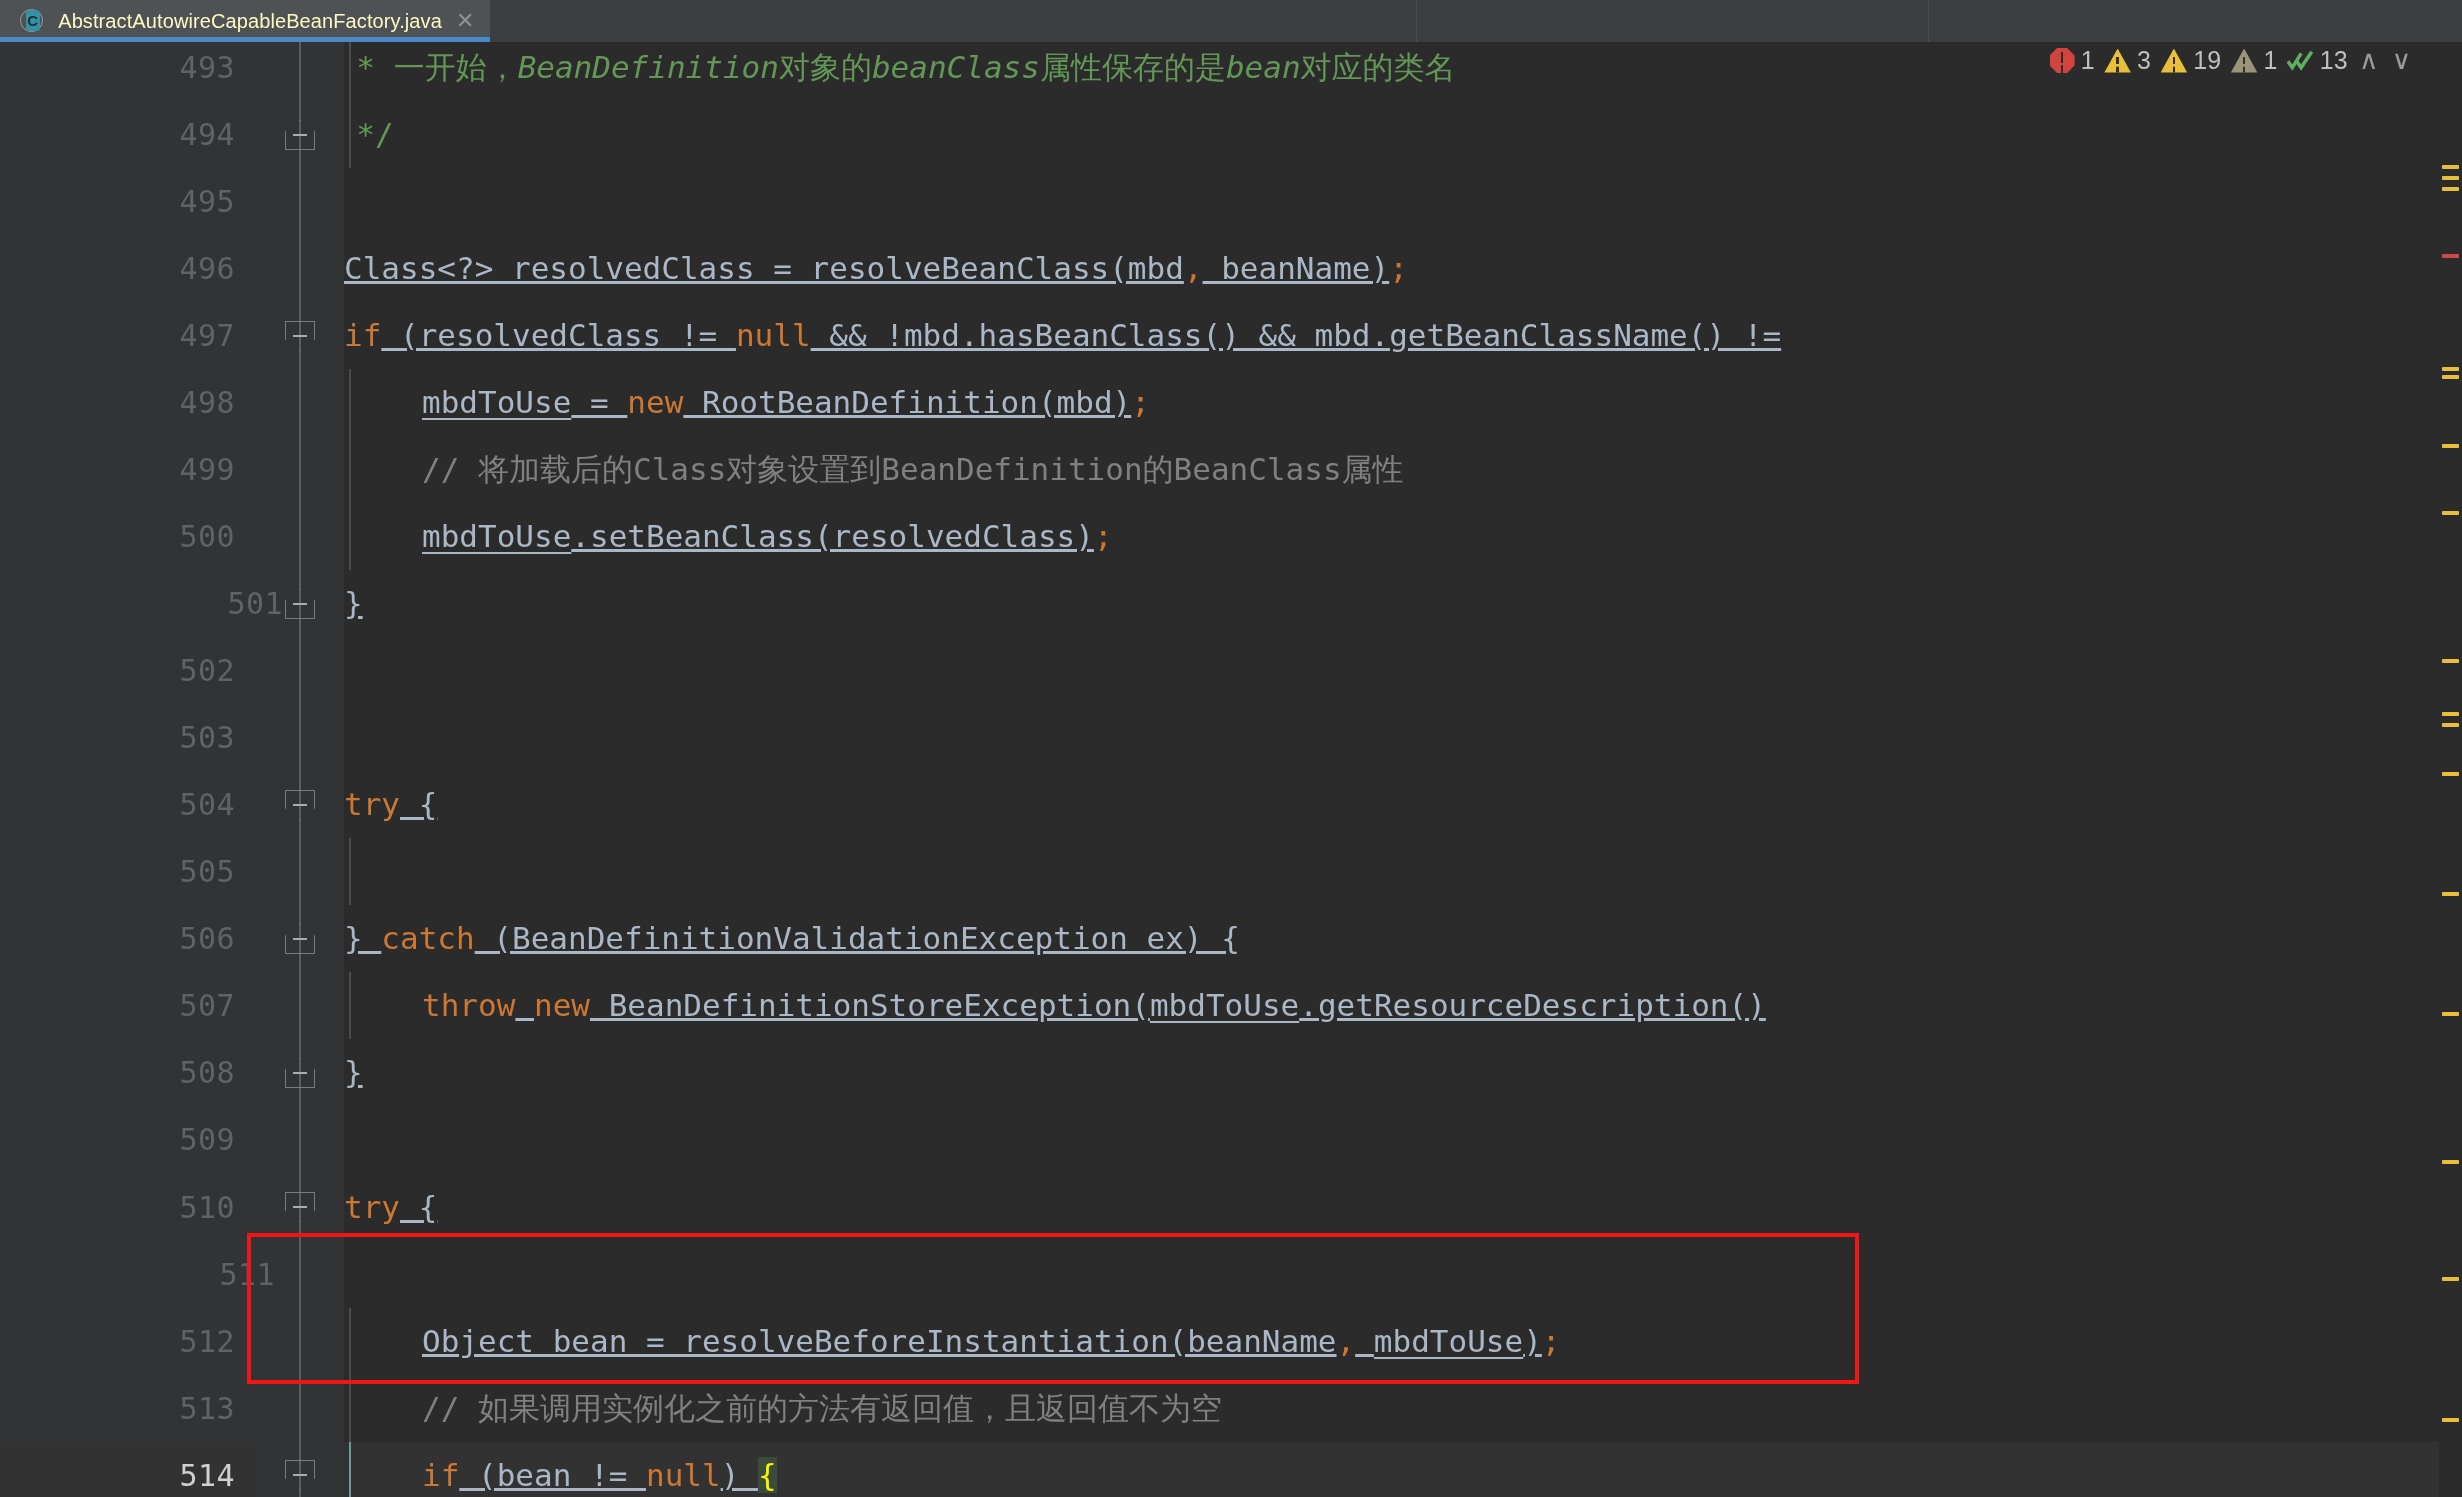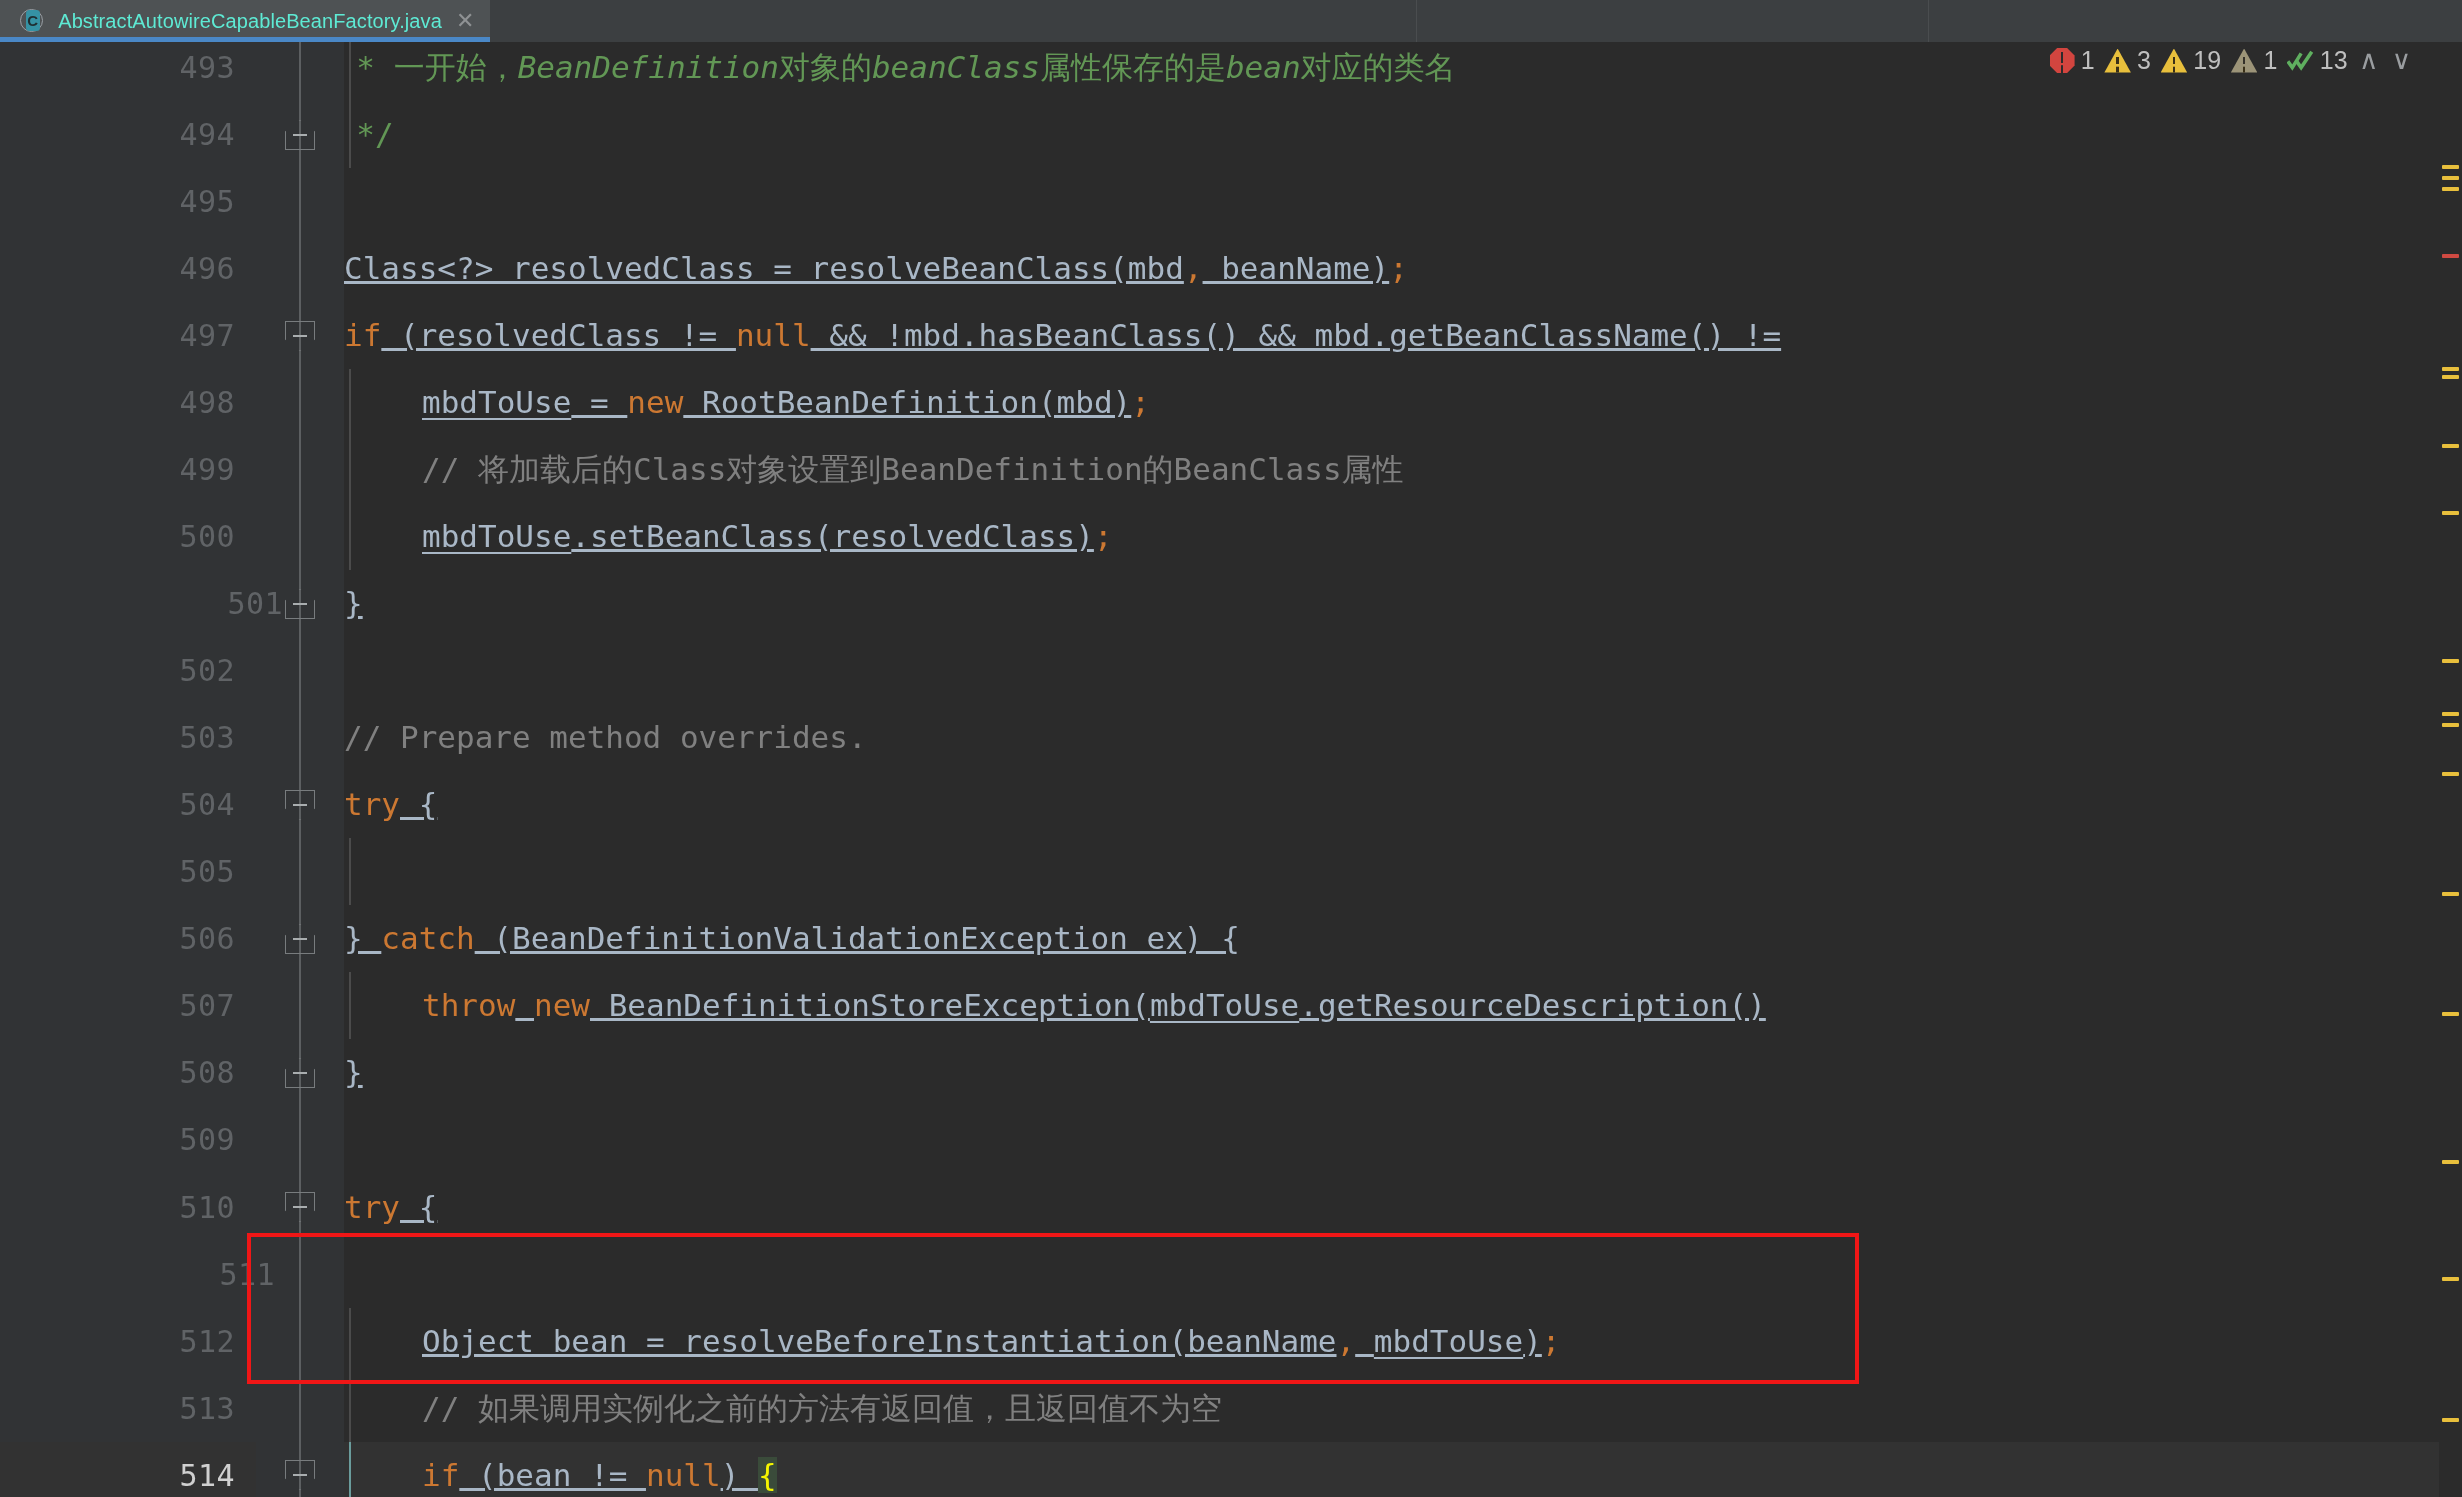--- a/index.html
+++ b/index.html
@@ -77,21 +77,21 @@
     line-height: 25.6px;
     text-align: center;
     font-family: "Liberation Sans", sans-serif;
     font-size: 15px;
     font-weight: bold;
     color: #1f2d30;
   }
   .tab-title {
     font-family: "Liberation Sans", sans-serif;
     font-size: 20px;
-    color: #5eead4;
+    color: #fef9c3;
     white-space: nowrap;
     letter-spacing: 0.1px;
   }
   .tab-close {
     font-family: "Liberation Sans", sans-serif;
     font-size: 22px;
     color: #8f9294;
     line-height: 1;
     padding-left: 1.8px;
   }
@@ -475,23 +475,20 @@
         </div>
         <div class="row" style="top: 461px;">
           <span class="indent-guide" style="left: 5.3px; top: 0px; height: 67px;"></span>
           <div class="code-line" style="left: 78px;"><span class="local">mbdToUse</span><span class="txt">.setBeanClass(resolvedClass)</span><span class="pun">;</span></div>
         </div>
         <div class="row" style="top: 528px;">
           <div class="code-line" style="left: 0px;"><span class="txt">}</span></div>
         </div>
         <div class="row" style="top: 595px;">
           <div class="code-line" style="left: 0px;"></div>
-        </div>
-        <div class="row" style="top: 662px;">
-          <div class="code-line" style="left: 0px;"><span class="cmt">// Prepare method overrides.</span></div>
         </div>
         <div class="row" style="top: 729px;">
           <div class="code-line" style="left: 0px;"><span class="kw">try</span><span class="txt"> {</span></div>
         </div>
         <div class="row" style="top: 796px;">
           <span class="indent-guide" style="left: 5.3px; top: 0px; height: 67px;"></span>
         </div>
         <div class="row" style="top: 863px;">
           <div class="code-line" style="left: 0px;"><span class="txt">} </span><span class="kw">catch</span><span class="txt"> (BeanDefinitionValidationException ex) {</span></div>
         </div>

